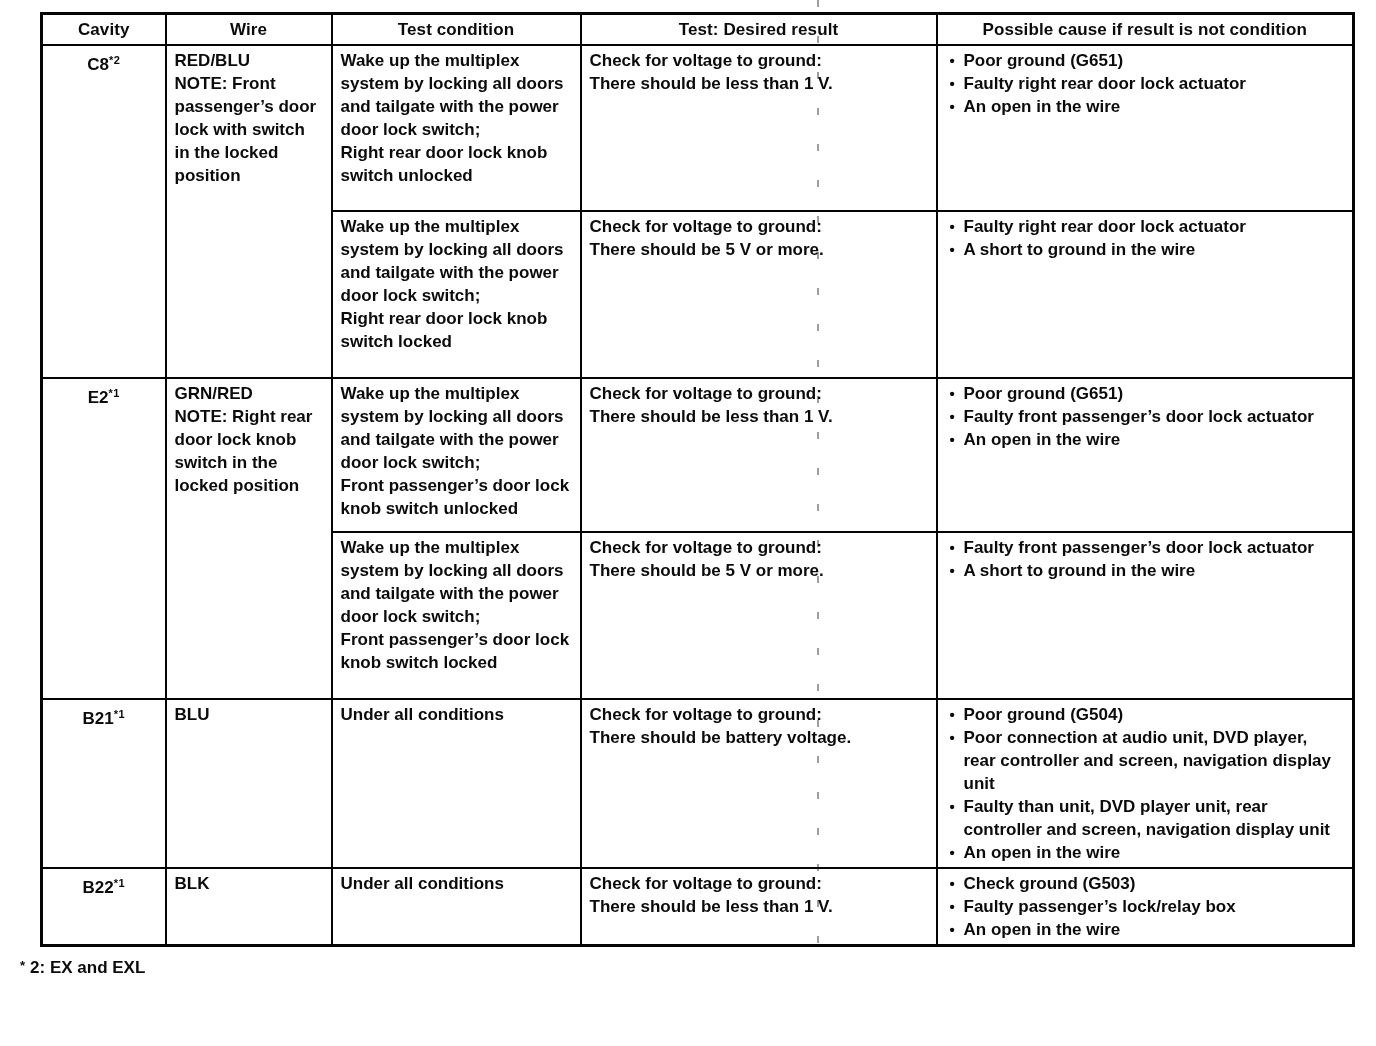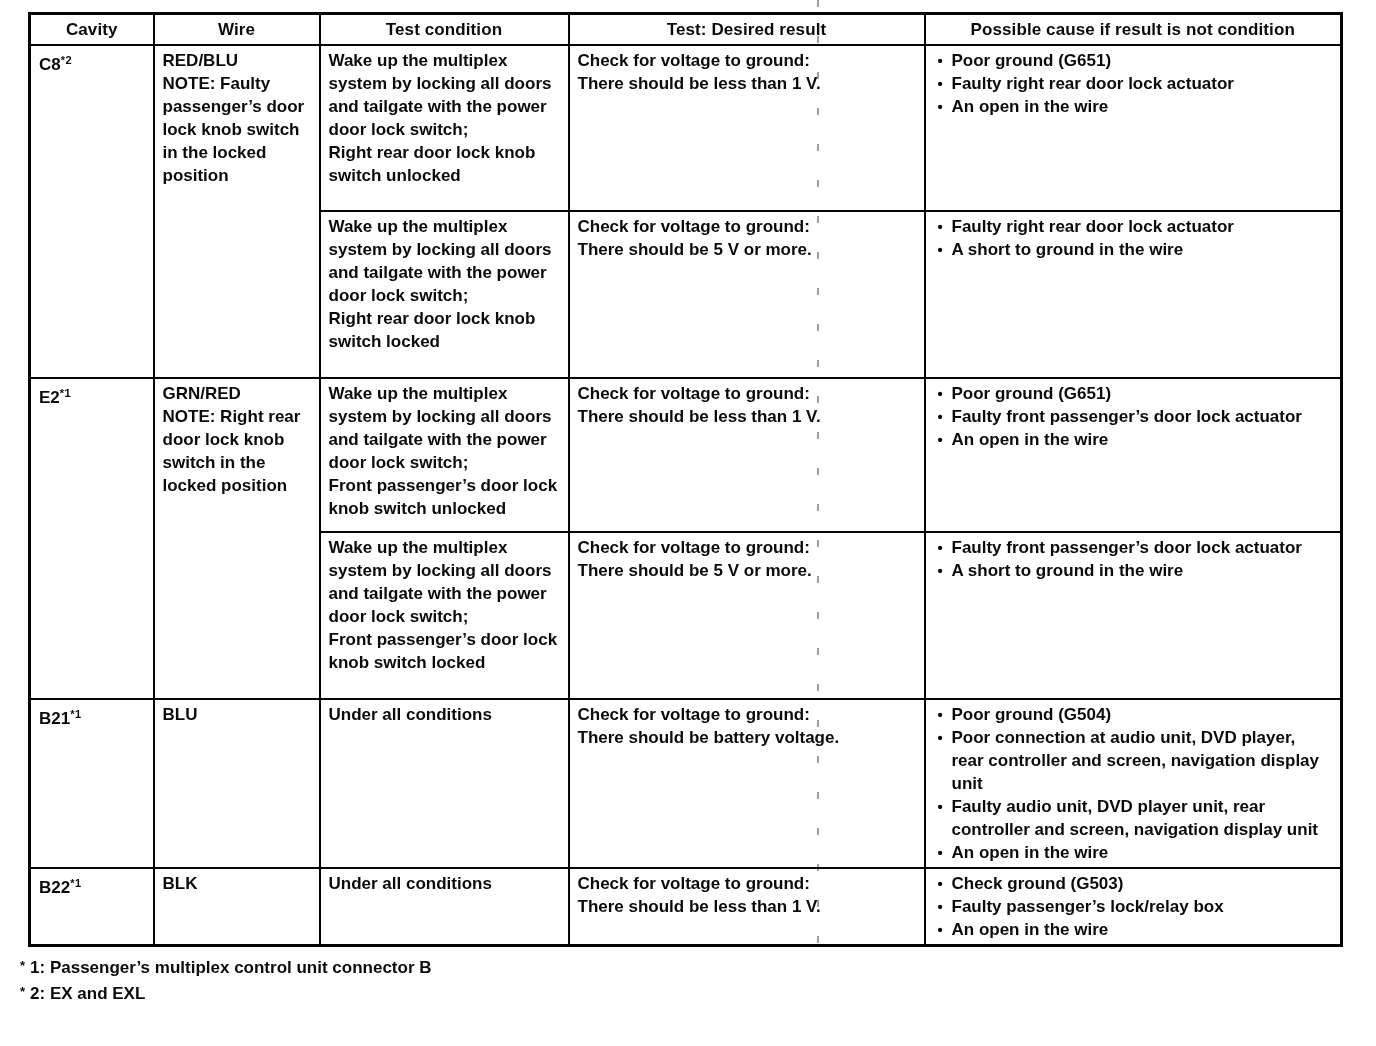--- a/index.html
+++ b/index.html
@@ -28,29 +28,29 @@
     table-layout: fixed;
     width: 1312px;
     background: #fff;
   }
   table.trouble th,
   table.trouble td {
     border: 2px solid #050505;
     vertical-align: top;
     padding: 3px 8px 3px 8px;
   }
-  table.trouble { border: 3px solid #050505; }
+  table.trouble { border: 3px solid #050505; margin-left: 12px; }
   thead th {
     text-align: center;
     padding: 1px 4px;
     height: 25px;
     font-size: 17px;
     letter-spacing: 0.1px;
   }
-  .cavity-cell { text-align: left; }
+  .cavity-cell { text-align: center; }
   .cavity-sup {
     font-size: 11px;
     vertical-align: 6px;
     letter-spacing: 0.5px;
   }
   .wire-code { }
   .wire-note { text-align: left; }
   .pre { white-space: pre-line; }
   ul.causes {
     list-style: none;
@@ -112,21 +112,21 @@
         </tr>
       </thead>
       <tbody>
 
         <tr style="height:166px">
           <td class="cavity-cell" rowspan="2">
             <span>C8</span><span class="cavity-sup">*2</span>
           </td>
           <td rowspan="2">
             <div class="wire-code">RED/BLU</div>
-            <div class="wire-note">NOTE: Faulty passenger’s door lock knob switch in the locked position</div>
+            <div class="wire-note">NOTE: Front passenger’s door lock with switch in the locked position</div>
           </td>
           <td>
             <div class="pre">Wake up the multiplex system by locking all doors and tailgate with the power door lock switch;
 Right rear door lock knob switch unlocked</div>
           </td>
           <td>
             <div class="pre">Check for voltage to ground:
 There should be less than 1 V.</div>
           </td>
           <td>
@@ -246,21 +246,21 @@
               <li>
                   <span class="bullet">•</span>
                   <span class="cause-text">Poor ground (G504)</span>
                 </li>
               <li>
                   <span class="bullet">•</span>
                   <span class="cause-text">Poor connection at audio unit, DVD player, rear controller and screen, navigation display unit</span>
                 </li>
               <li>
                   <span class="bullet">•</span>
-                  <span class="cause-text">Faulty audio unit, DVD player unit, rear controller and screen, navigation display unit</span>
+                  <span class="cause-text">Faulty than unit, DVD player unit, rear controller and screen, navigation display unit</span>
                 </li>
               <li>
                   <span class="bullet">•</span>
                   <span class="cause-text">An open in the wire</span>
                 </li>
             </ul>
           </td>
         </tr>
 
         <tr style="height:69px">
@@ -292,23 +292,20 @@
                   <span class="cause-text">An open in the wire</span>
                 </li>
             </ul>
           </td>
         </tr>
 
       </tbody>
     </table>
 
     <div class="footnotes">
-      <div class="footnote">
-        <span class="fn-marker">*</span><span>1: Passenger’s multiplex control unit connector B</span>
-      </div>
       <div class="footnote">
         <span class="fn-marker">*</span><span>2: EX and EXL</span>
       </div>
     </div>
 
   </div>
 
   <div class="crease"></div>
 </div>
 

